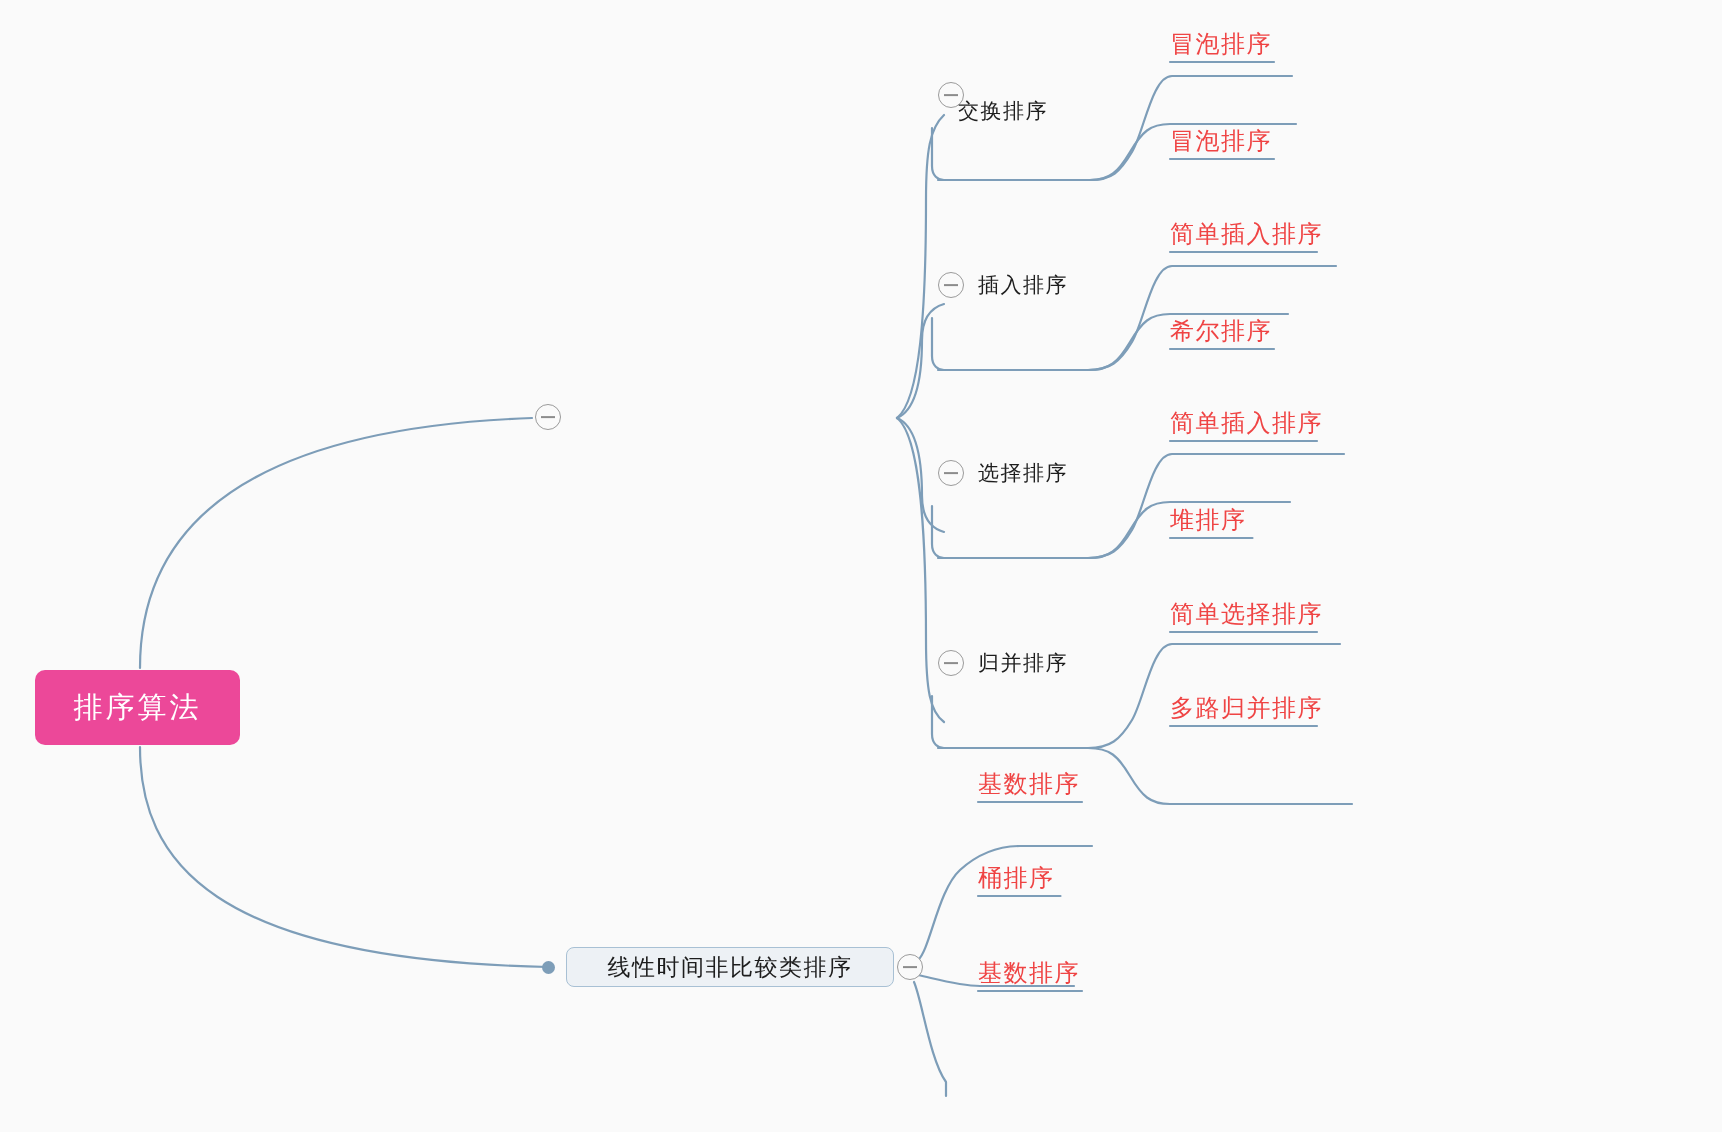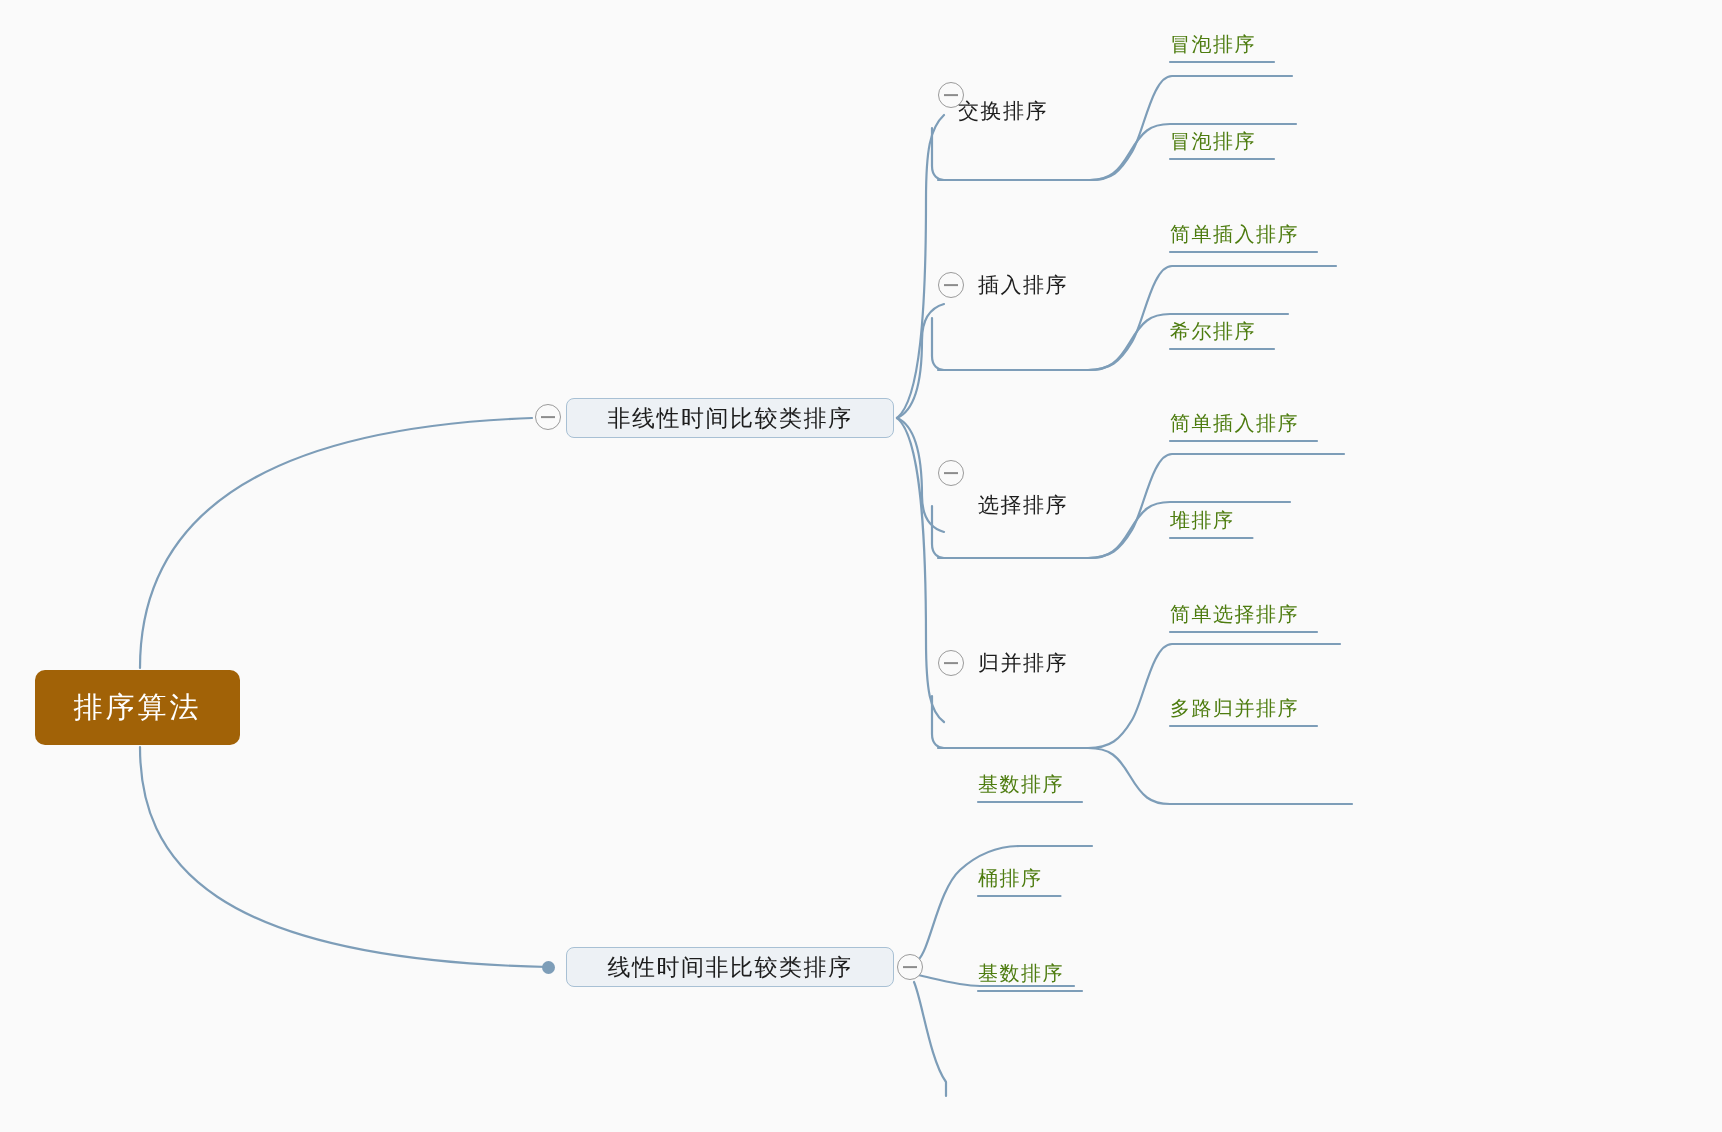--- a/index.html
+++ b/index.html
@@ -32,21 +32,21 @@
     pointer-events: none;
   }
 
   
   .root-node {
     position: absolute;
     left: 35px;
     top: 670px;
     width: 205px;
     height: 75px;
-    background: #a16207;
+    background: #ec4899;
     border-radius: 10px;
     display: flex;
     align-items: center;
     justify-content: center;
     box-sizing: border-box;
   }
   .root-label {
     color: #ffffff;
     font-size: 29px;
     letter-spacing: 3px;
@@ -89,22 +89,22 @@
 
   
   .leaf-node {
     position: absolute;
     height: 28px;
     white-space: nowrap;
     display: flex;
     align-items: center;
   }
   .leaf-label {
-    color: #4d7c0f;
-    font-size: 20px;
+    color: #ef4444;
+    font-size: 24px;
     letter-spacing: 1.5px;
   }
 
   
   .toggle-icon {
     position: absolute;
     width: 26px;
     height: 26px;
     border: 1.5px solid #9a9a9a;
     border-radius: 50%;
@@ -192,23 +192,20 @@
         <path d="M 978 991 L 1082 991"></path>
       </g>
     </svg>
 
   <div class="root-node">
     <span class="root-label">排序算法</span>
   </div>
 
   <div class="toggle-icon" style="left:535px; top:404px;"></div>
 
-  <div class="branch-node" style="left:566px; top:398px; width:328px;">
-    <span class="branch-label">非线性时间比较类排序</span>
-  </div>
 
   <div class="toggle-icon" style="left:938px; top:82px;"></div>
   <div class="sub-node" style="left:958px; top:80px;margin-top:16px;">
     <span class="sub-label">交换排序</span>
   </div>
 
   <div class="leaf-node" style="left:1170px; top:30px;">
     <span class="leaf-label">冒泡排序</span>
   </div>
   <div class="leaf-node" style="left:1170px; top:127px;">
@@ -221,21 +218,21 @@
   </div>
 
   <div class="leaf-node" style="left:1170px; top:220px;text-align:right;">
     <span class="leaf-label">简单插入排序</span>
   </div>
   <div class="leaf-node" style="left:1170px; top:317px;">
     <span class="leaf-label">希尔排序</span>
   </div>
 
   <div class="toggle-icon" style="left:938px; top:460px;"></div>
-  <div class="sub-node" style="left:978px; top:458px;margin-top:32px;">
+  <div class="sub-node" style="left:978px; top:458px;">
     <span class="sub-label">选择排序</span>
   </div>
 
   <div class="leaf-node" style="left:1170px; top:409px;">
     <span class="leaf-label">简单插入排序</span>
   </div>
   <div class="leaf-node" style="left:1170px; top:506px;">
     <span class="leaf-label">堆排序</span>
   </div>
 

